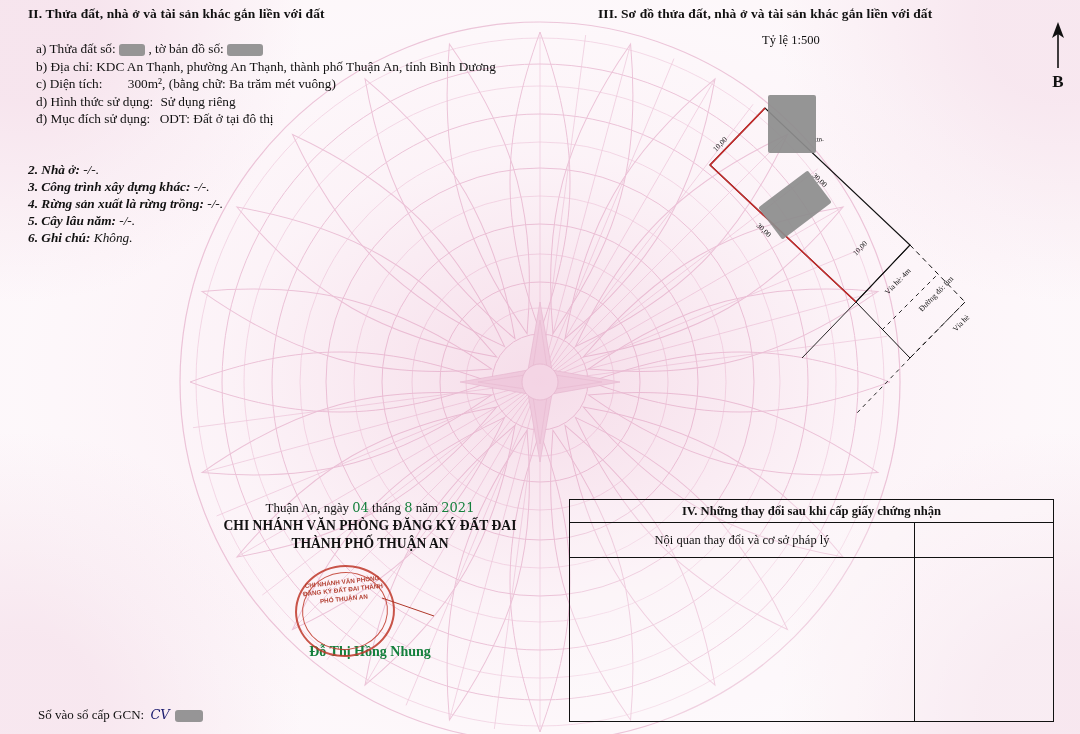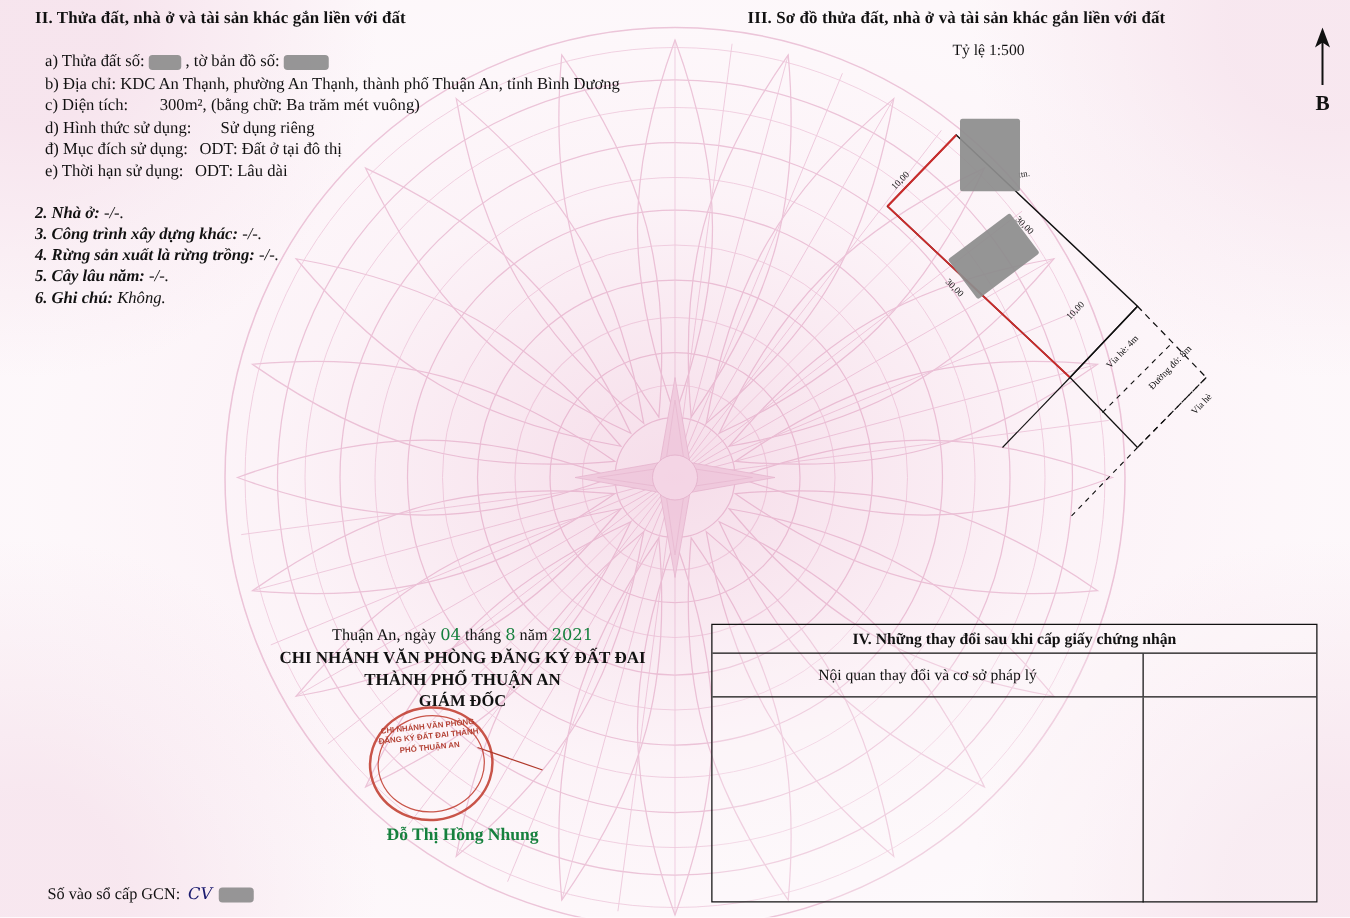--- a/index.html
+++ b/index.html
@@ -373,29 +373,25 @@
     <div class="row">
       <span class="lbl">b) Địa chỉ:</span>
       <span class="val">KDC An Thạnh, phường An Thạnh, thành phố Thuận An, tỉnh Bình Dương</span>
     </div>
     <div class="row">
       <span class="lbl">c) Diện tích:</span>
       <span class="val" style="margin-left:22px">300m², (bằng chữ: Ba trăm mét vuông)</span>
     </div>
     <div class="row">
       <span class="lbl">d) Hình thức sử dụng:</span>
-      <span class="val" style="margin-left:20px">Sử dụng riêng</span>
+      <span class="val" style="margin-left:4px">Sử dụng riêng</span>
     </div>
     <div class="row">
       <span class="lbl">đ) Mục đích sử dụng:</span>
       <span class="val" style="margin-left:6px">ODT: Đất ở tại đô thị</span>
-    </div>
-    <div class="row">
-      <span class="lbl">e) Thời hạn sử dụng:</span>
-      <span class="val" style="margin-left:6px">ODT: Lâu dài</span>
     </div>
   </div>
 
   <div class="numbered" id="n2">
     <span>2. Nhà ở:</span>
     <span class="plain">-/-.</span>
   </div>
   <div class="numbered" id="n3">
     <span>3. Công trình xây dựng khác:</span>
     <span class="plain">-/-.</span>
@@ -417,21 +413,20 @@
     <div class="line1">
       <span>Thuận An, ngày</span>
       <span class="hand">04</span>
       <span>tháng</span>
       <span class="hand">8</span>
       <span>năm</span>
       <span class="hand">2021</span>
     </div>
     <div class="org">CHI NHÁNH VĂN PHÒNG ĐĂNG KÝ ĐẤT ĐAI</div>
     <div class="org">THÀNH PHỐ THUẬN AN</div>
-    <div class="title">GIÁM ĐỐC</div>
     <div class="name">Đỗ Thị Hồng Nhung</div>
   </div>
 
   <div class="seal"></div>
   <div class="seal-text">CHI NHÁNH VĂN PHÒNG ĐĂNG KÝ ĐẤT ĐAI THÀNH PHỐ THUẬN AN</div>
   <svg class="seal-pointer" viewBox="0 0 56 22" xmlns="http://www.w3.org/2000/svg">
     <path d="M2 2 L54 20" stroke="#b0392b" stroke-width="1" fill="none"></path>
   </svg>
 
   <div id="gcn">

